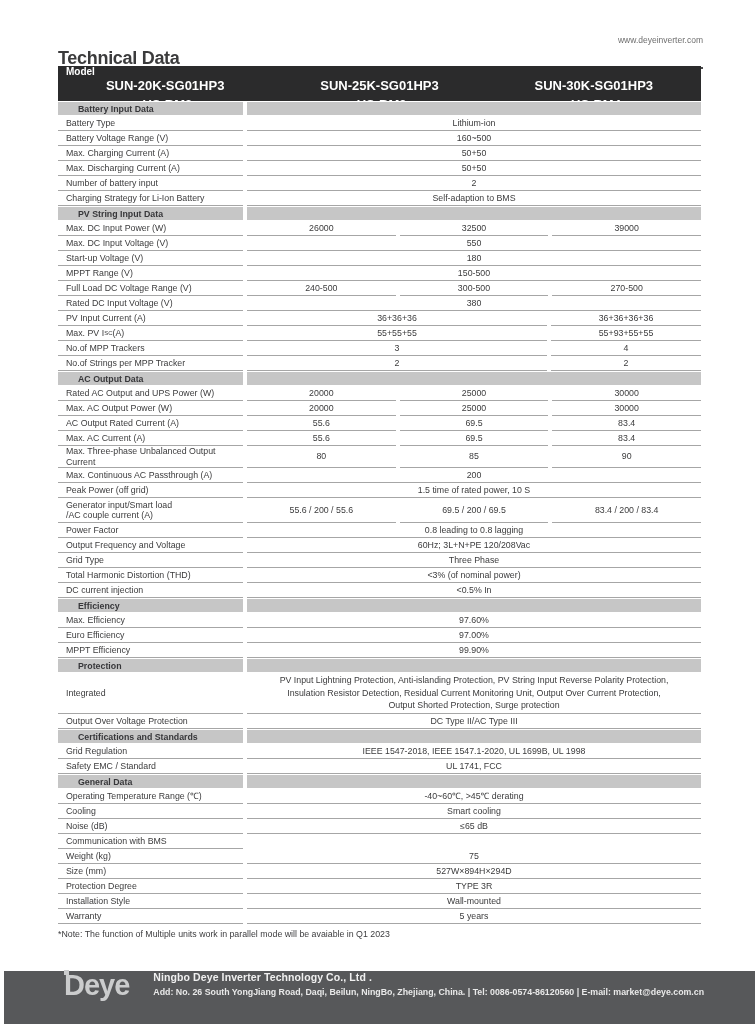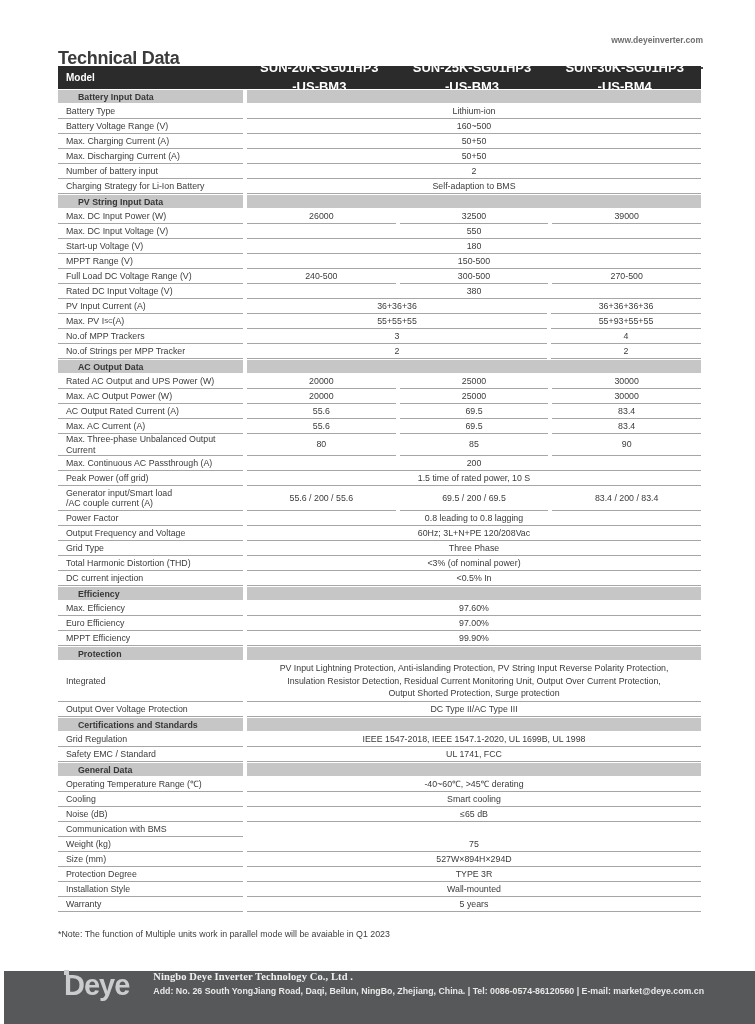--- a/index.html
+++ b/index.html
@@ -26,26 +26,25 @@
   }
   .page-title{
     font-size:18px; font-weight:bold; letter-spacing:-0.3px; color:var(--text);
     line-height:1.15; white-space:nowrap;
   }
   .title-rule-wrap{
     flex:1; margin-left:10px;
     border-bottom:2px solid var(--title-rule);
     display:flex; justify-content:flex-end; align-items:flex-end;
     padding-bottom:19px;
-    font-weight:bold;
   }
   .website{font-size:8.5px; color:#6e6e6e; line-height:1.6;}
   
   .spec-table{position:absolute; left:58px; top:66px; width:643px; font-size:8.8px;}
-  .model-row{display:flex; background:var(--model-bar); color:#fff; height:23px;}
+  .model-row{display:flex; background:var(--model-bar); color:#fff; height:35px;flex-direction:column;}
   .model-label{
     width:185px; padding-left:8px; display:flex; align-items:center;
     font-weight:bold; font-size:10px;
   }
   .model-cols{flex:1; display:flex;}
   .model-col{
     flex:1; display:flex; flex-direction:column; justify-content:center; align-items:center;
     font-size:13px; font-weight:bold; line-height:1.45; text-align:center;
   }
   .section-row{display:flex; height:13px; margin:1px 0;}
@@ -80,21 +79,21 @@
   }
   .logo{
     margin-left:60px; position:relative;
     font-weight:bold; font-size:29px; letter-spacing:-1px; color:#cbcccd;
     line-height:1;
   }
   .logo::before{
     content:""; position:absolute; left:0px; top:-1px; width:5px; height:5px; background:#cbcccd;
   }
   .footer-text{margin-left:24px; color:#f0f0f0;}
-  .footer-company{font-size:10.5px; font-weight:bold; letter-spacing:0.1px;font-family:Liberation Serif, serif;}
+  .footer-company{font-size:10.5px; font-weight:bold; letter-spacing:0.1px;}
   .footer-address{font-size:8.8px; margin-top:4px; color:#e9e9e9; font-weight:bold;}
 </style>
 </head>
 <body>
 
 <div class="titlebar">
   <span class="page-title">Technical Data</span>
   <div class="title-rule-wrap">
     <span class="website">www.deyeinverter.com</span>
   </div>

